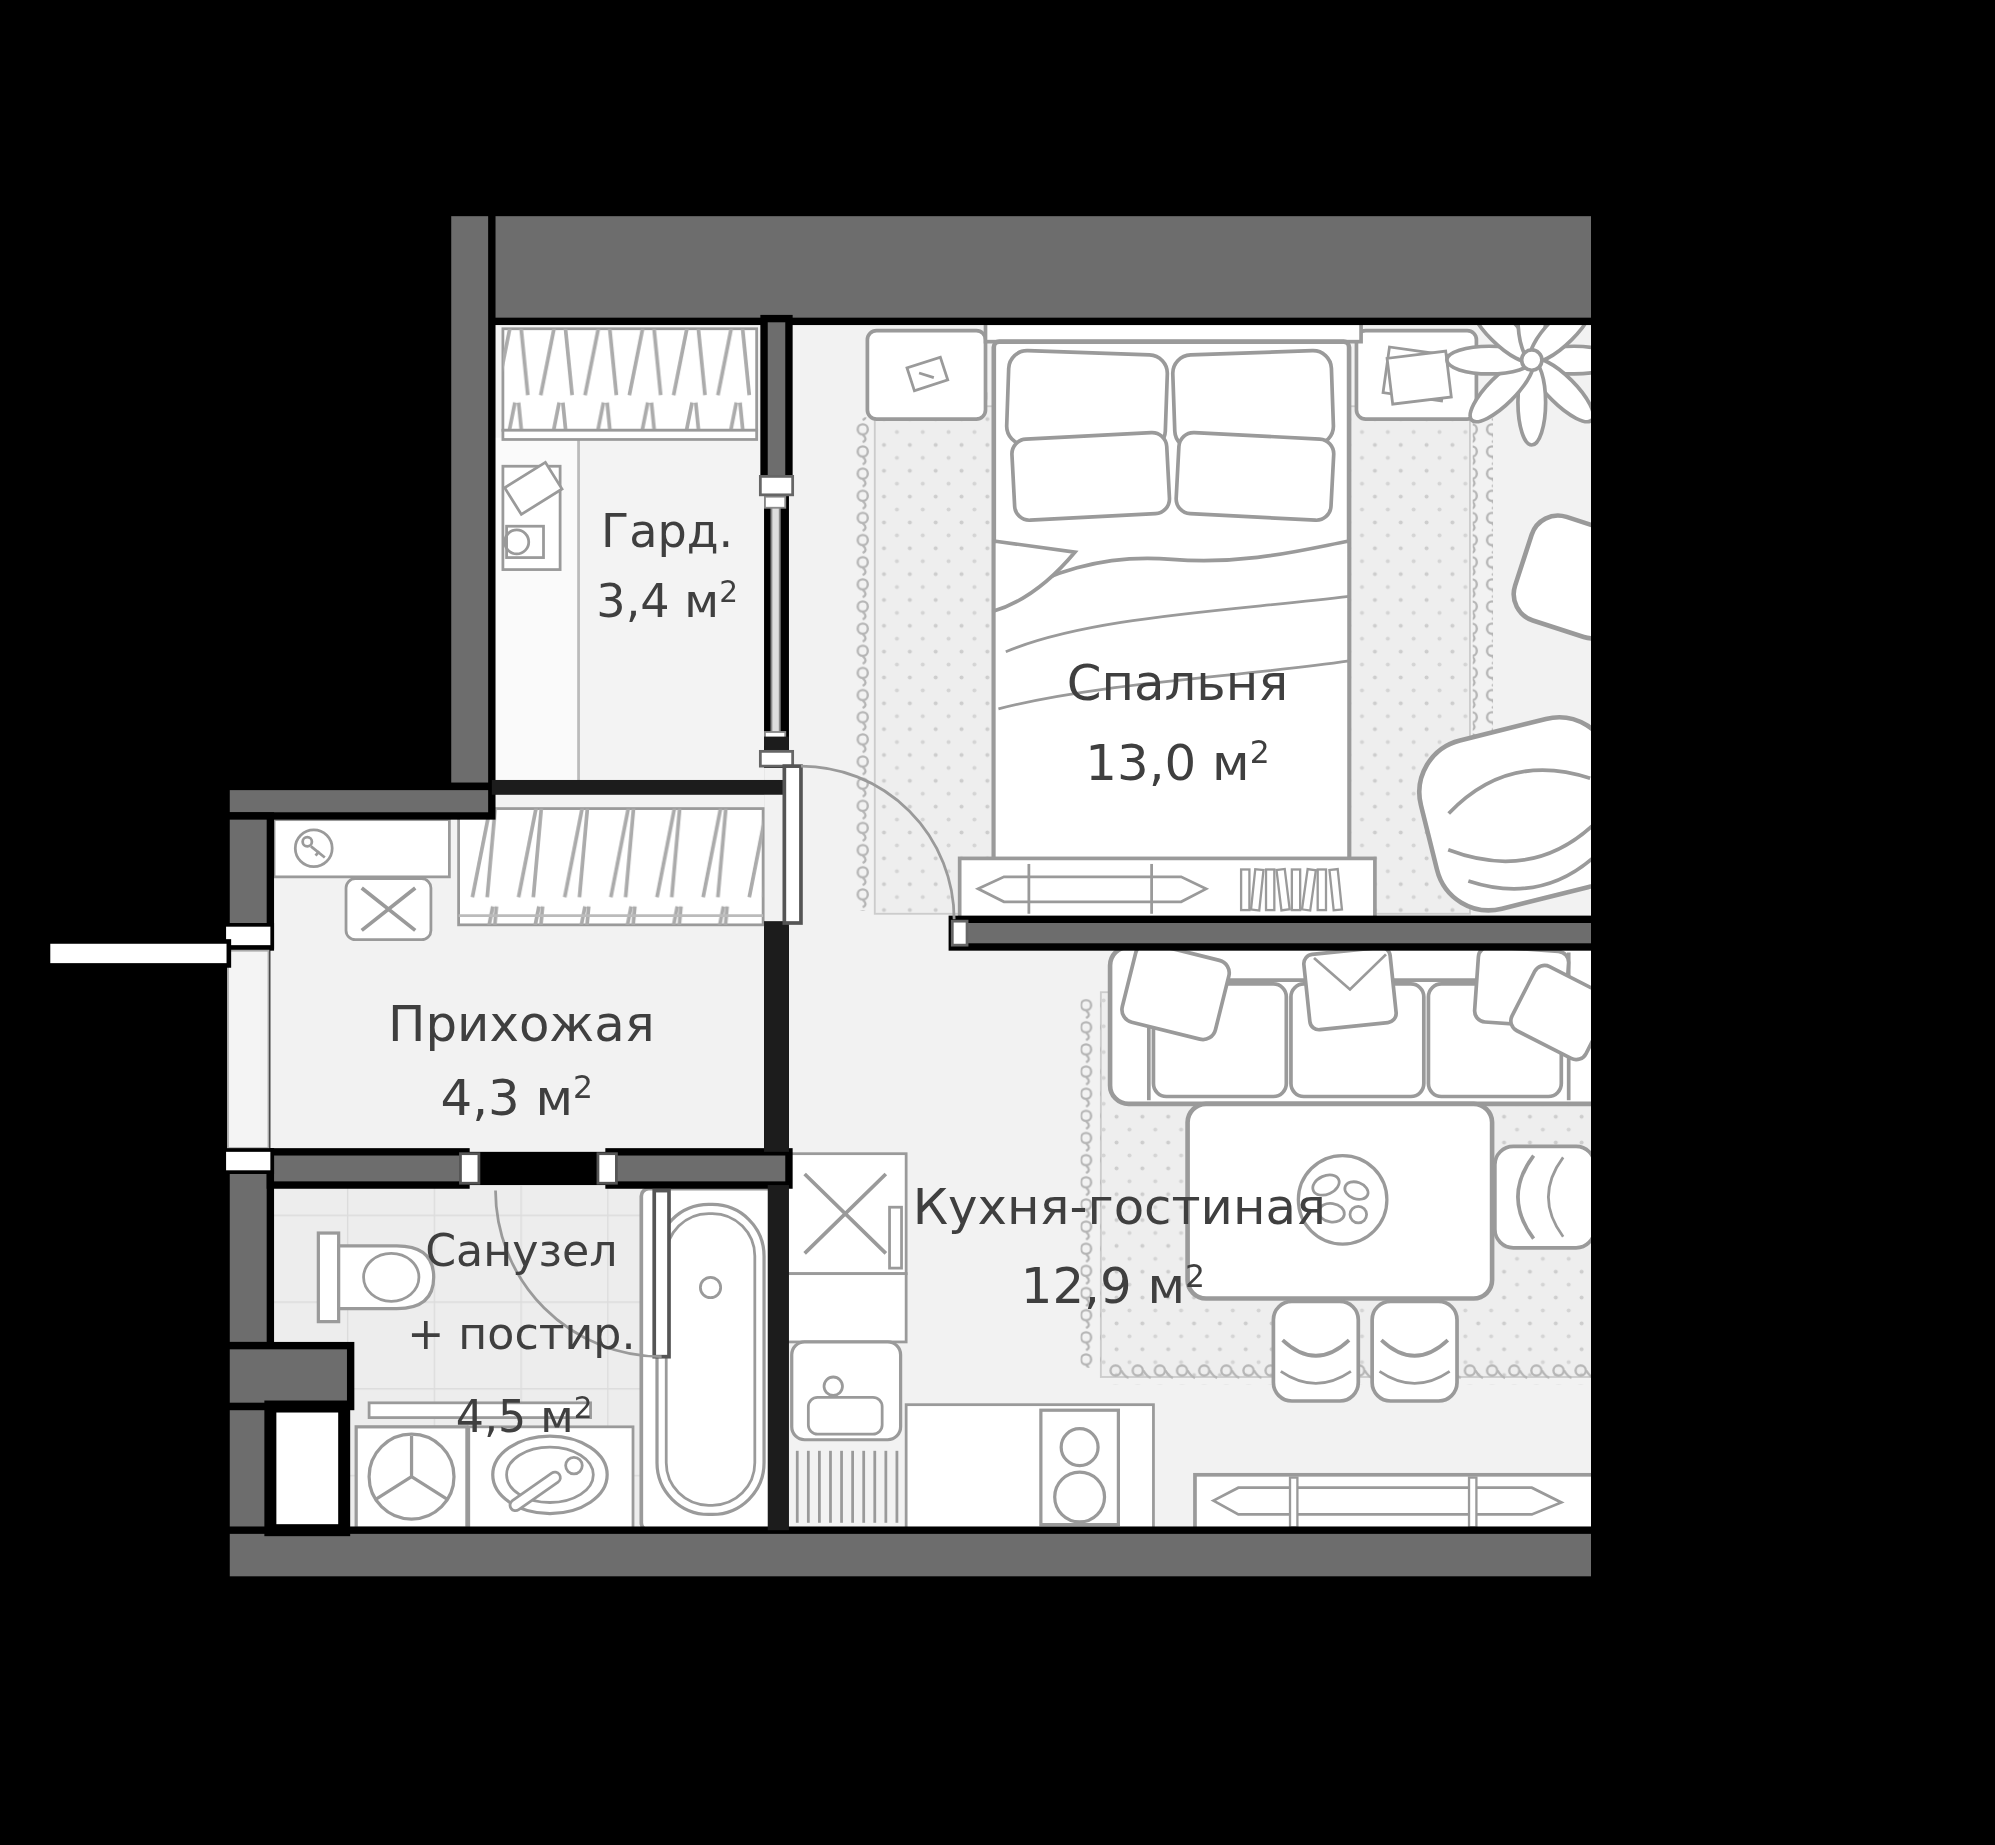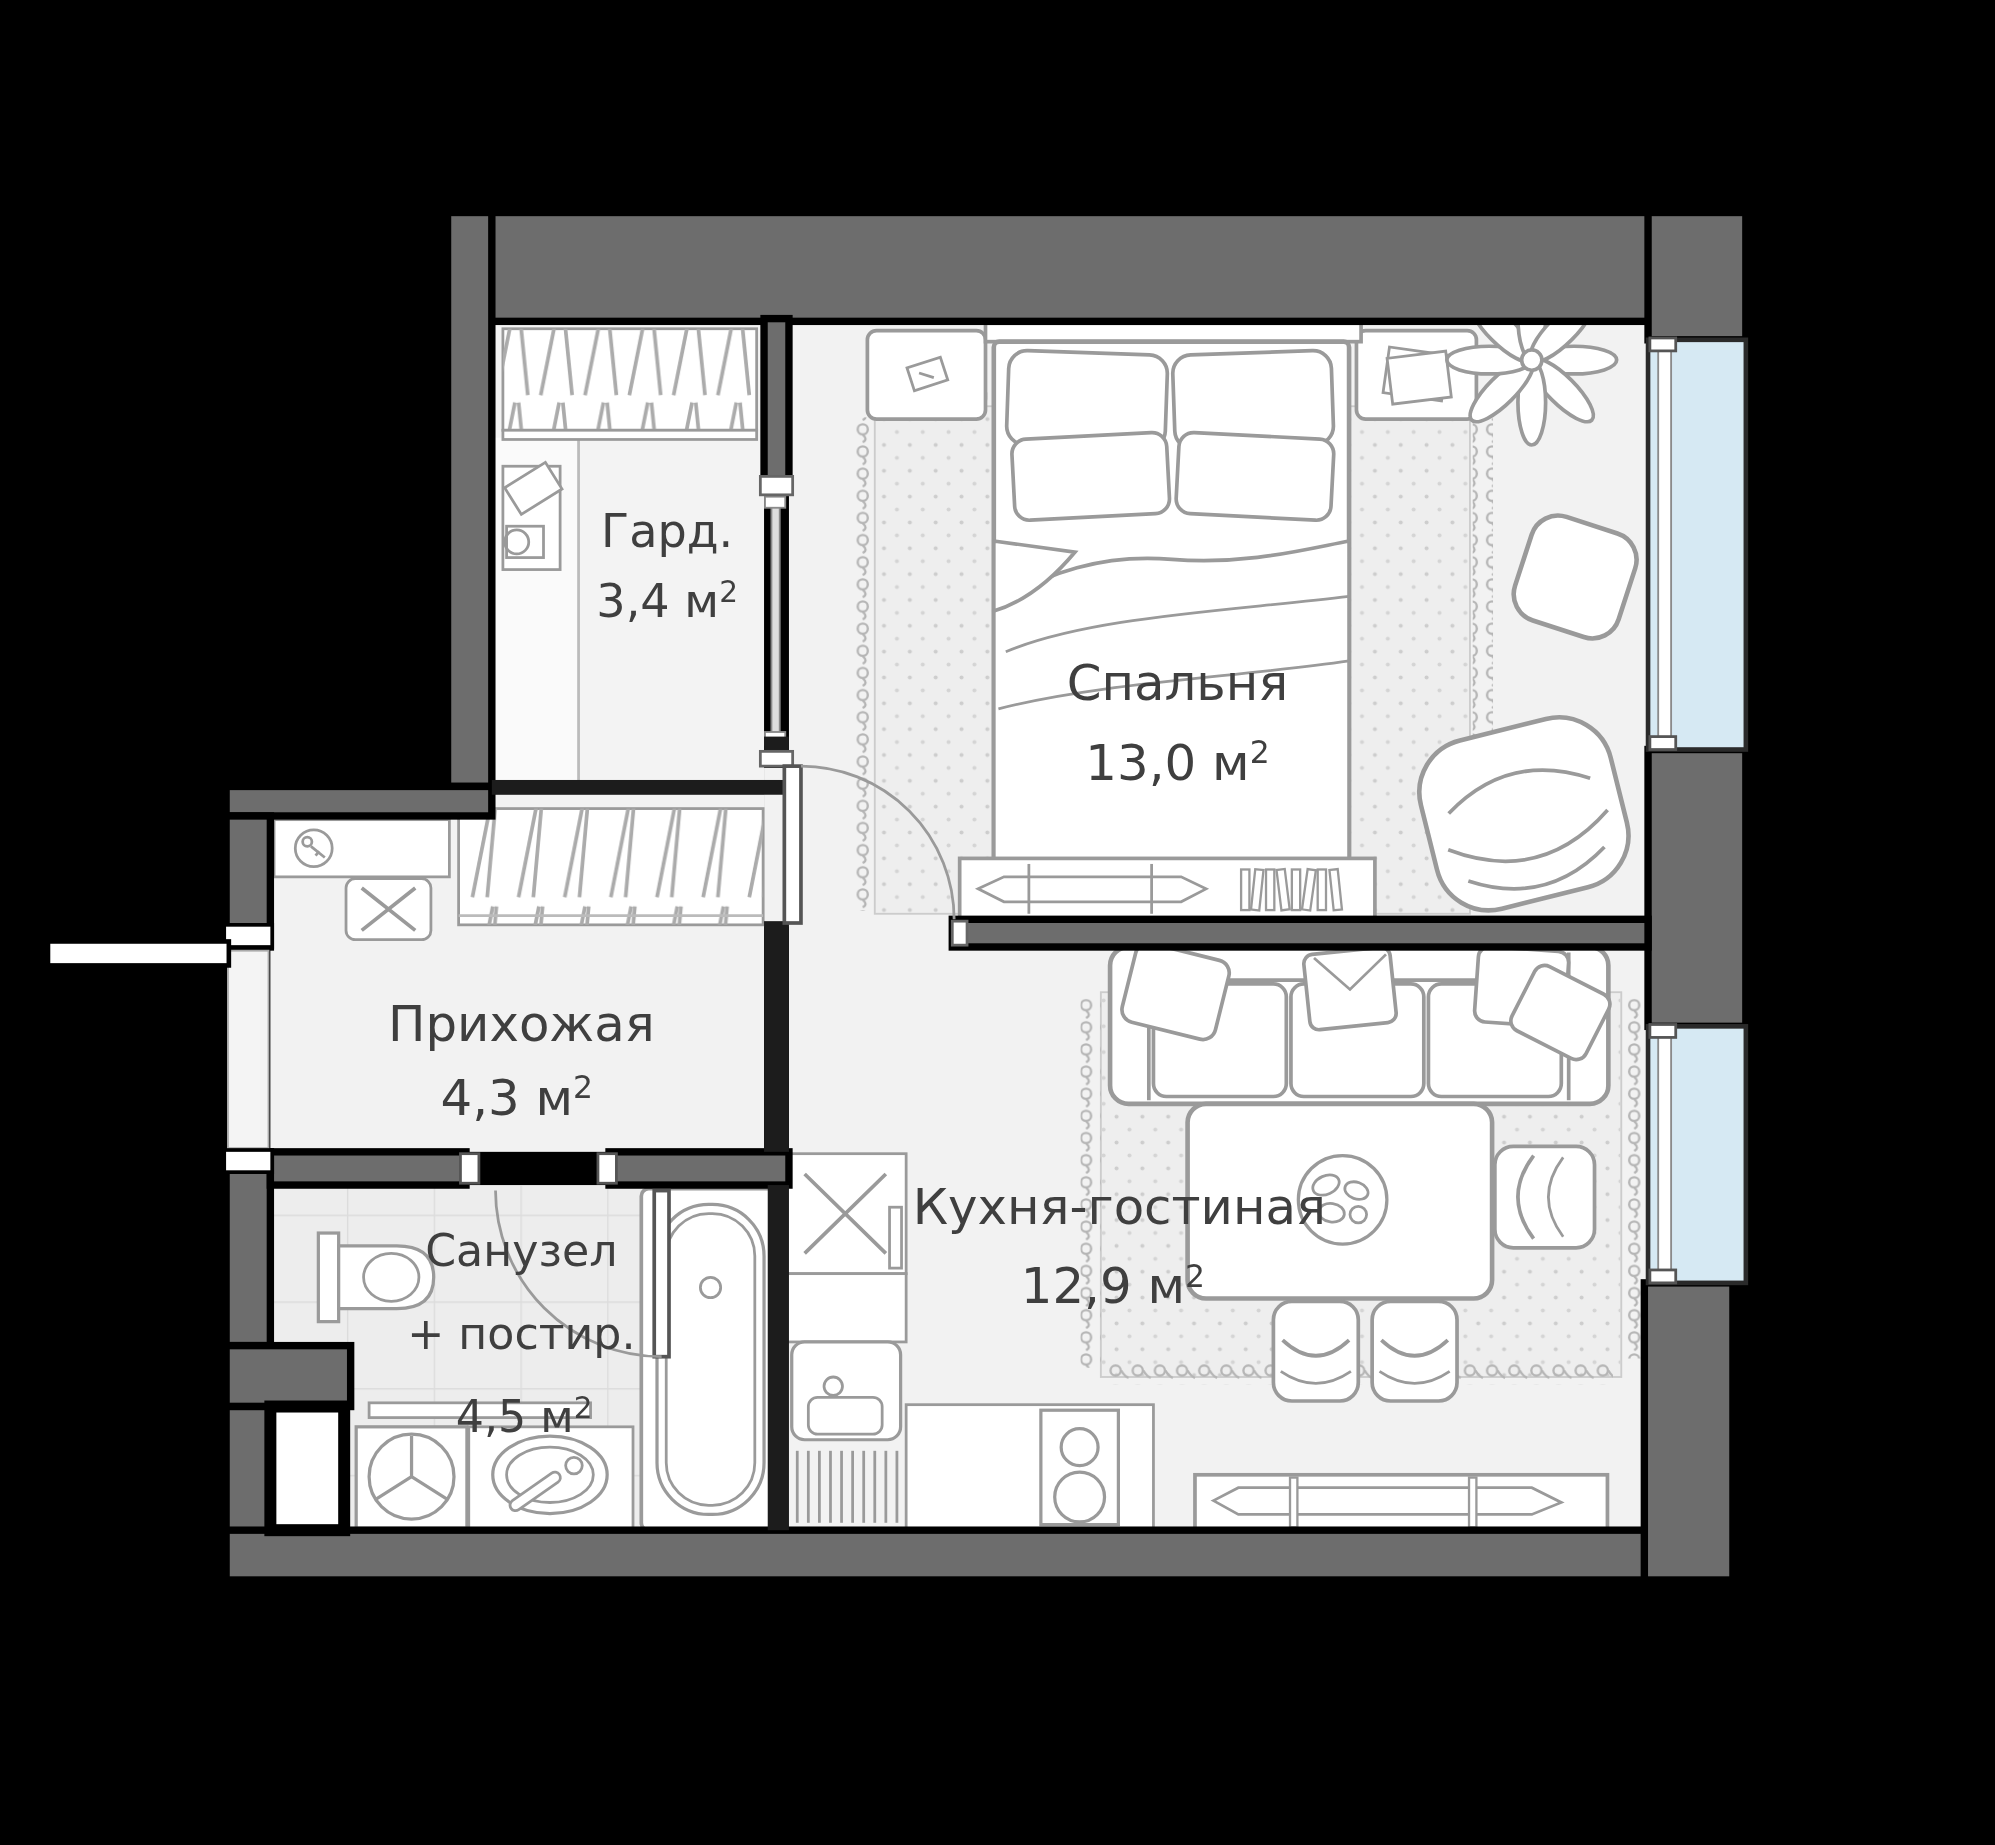--- a/index.html
+++ b/index.html
@@ -1,16 +1,16 @@
 <!DOCTYPE html>
 <html style="font-size:14.8px"><head>
 <meta charset="utf-8">
 <style>
   html,body{margin:0;padding:0;background:#000;}
-  .stage{width:1995px;height:1846px;background:#000;position:relative;overflow:hidden;}
+  .stage{width:1591px;height:1846px;background:#000;position:relative;overflow:hidden;}
   svg{display:block;}
   text{font-family:"DejaVu Sans","Liberation Sans",sans-serif;fill:#3f3f3f;}
   .room-label{font-size:54px;}
   .room-label-small{font-size:48px;}
   .wardrobe-label{font-size:50px;}
 </style>
 </head>
 <body>
 
 <div class="stage">

